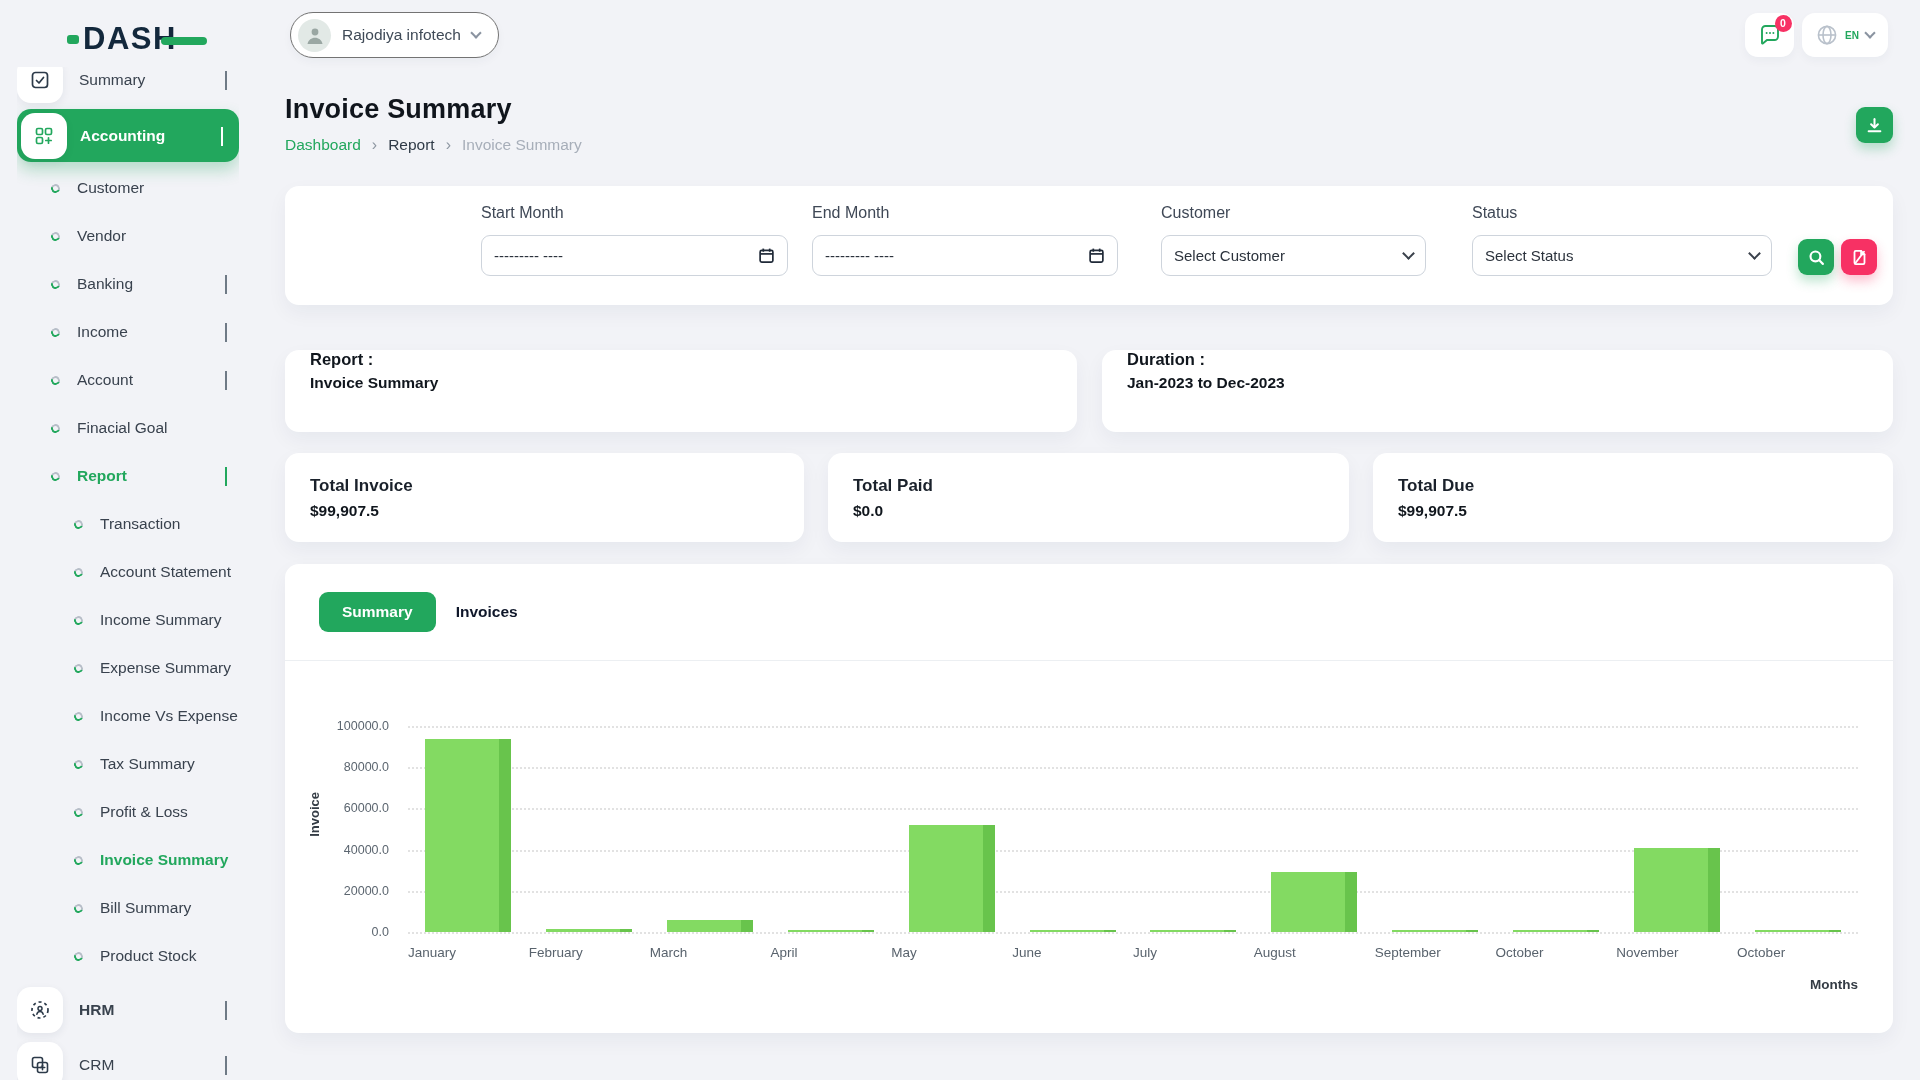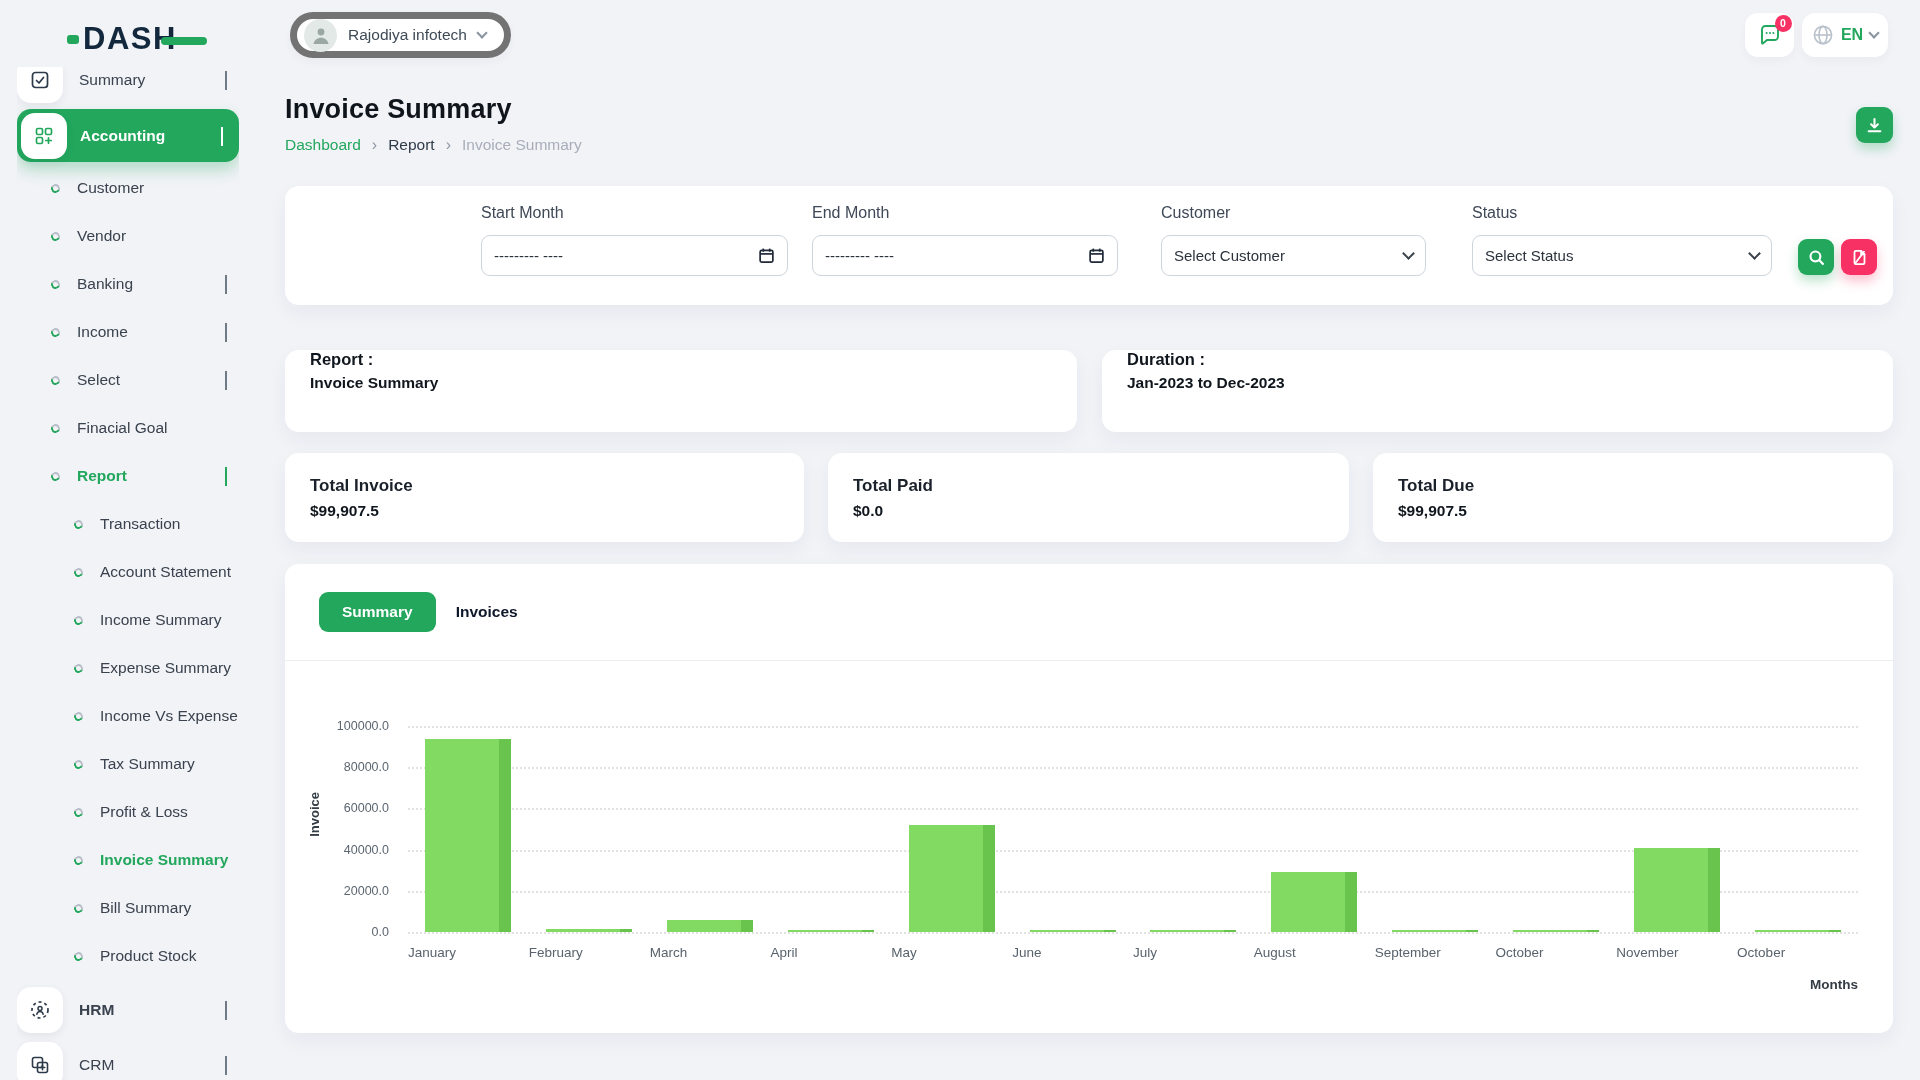--- a/index.html
+++ b/index.html
@@ -12,35 +12,35 @@
     overflow: hidden;
   }
   .card { background:#fff; border-radius:14px; box-shadow:0 8px 20px rgba(25,42,70,.05); position:absolute; }
 
   
   .logo { position:absolute; left:67px; top:24px; display:flex; align-items:center; height:30px; }
   .logo-dot { width:12px; height:9px; border-radius:3px; background:#22a75d; margin-right:4px; }
   .logo-text { font-size:31px; font-weight:900; letter-spacing:1.5px; color:#13283c; line-height:30px; }
   .logo-bar { width:46px; height:8px; border-radius:4px; background:#22a75d; margin-left:-16px; margin-top:4px; }
 
-  .org-pill { position:absolute; left:290px; top:12px; height:46px; background:#fff; border:7px solid #737373;
+  .org-pill { position:absolute; left:290px; top:12px; height:46px; background:#fff; border:1px solid #737373;
     border-radius:23px; display:flex; align-items:center; gap:11px; padding:0 18px 0 7px; cursor:pointer;
     box-shadow:0 4px 10px rgba(25,42,70,.04); }
   .avatar { width:33px; height:33px; border-radius:50%; background:#e2e9e6; display:flex; align-items:center; justify-content:center; overflow:hidden; }
   .org-name { font-size:15.5px; color:#3f4a57; }
   .caret { width:8px; height:8px; border-right:2px solid #8a93a0; border-bottom:2px solid #8a93a0; transform:rotate(45deg); margin-top:-4px; }
 
   .icon-pill { position:absolute; top:13px; height:44px; background:#fff; border-radius:13px; display:flex;
     align-items:center; justify-content:center; box-shadow:0 4px 10px rgba(25,42,70,.04); cursor:pointer; }
   .pill-chat { left:1745px; width:49px; }
   .chat-wrap { position:relative; width:24px; height:24px; }
   .badge { position:absolute; top:-8px; right:-10px; width:17px; height:17px; border-radius:50%; background:#f73164;
     color:#fff; font-size:10.5px; font-weight:bold; text-align:center; line-height:17px; }
   .pill-lang { left:1802px; width:86px; gap:7px; display:flex; }
-  .lang-label { font-size:16px; font-weight:700; color:#22a75d; }
+  .lang-label { font-size:10px; font-weight:700; color:#22a75d; }
 
   
   .sidebar { position:absolute; left:17px; top:67px; width:222px; bottom:0; overflow:hidden; }
   .side-scroll { margin-top:-11px; }
   .side-item { height:48px; display:flex; align-items:center; cursor:pointer; position:relative; }
   .icon-box { width:46px; height:46px; border-radius:14px; background:#fff; box-shadow:0 3px 8px rgba(25,42,70,.07);
     display:flex; align-items:center; justify-content:center; flex:none; }
   .s-label { margin-left:16px; font-size:15.5px; color:#39424e; }
   .chev-slot { margin-left:auto; margin-right:12px; }
   .chev { width:8px; height:8px; border-right:2px solid #6f7a86; border-bottom:2px solid #6f7a86; transform:rotate(-45deg); }
@@ -206,21 +206,21 @@
       <span class="sub-label">Banking</span>
       <span class="chev-slot"><span class="chev"></span></span>
     </div>
     <div class="sub-item">
       <span class="bullet"></span>
       <span class="sub-label">Income</span>
       <span class="chev-slot"><span class="chev"></span></span>
     </div>
     <div class="sub-item">
       <span class="bullet"></span>
-      <span class="sub-label">Select</span>
+      <span class="sub-label">Account</span>
       <span class="chev-slot"><span class="chev"></span></span>
     </div>
     <div class="sub-item">
       <span class="bullet"></span>
       <span class="sub-label">Finacial Goal</span>
     </div>
     <div class="sub-item">
       <span class="bullet"></span>
       <span class="sub-label green">Report</span>
       <span class="chev-slot"><span class="chev green"></span></span>

